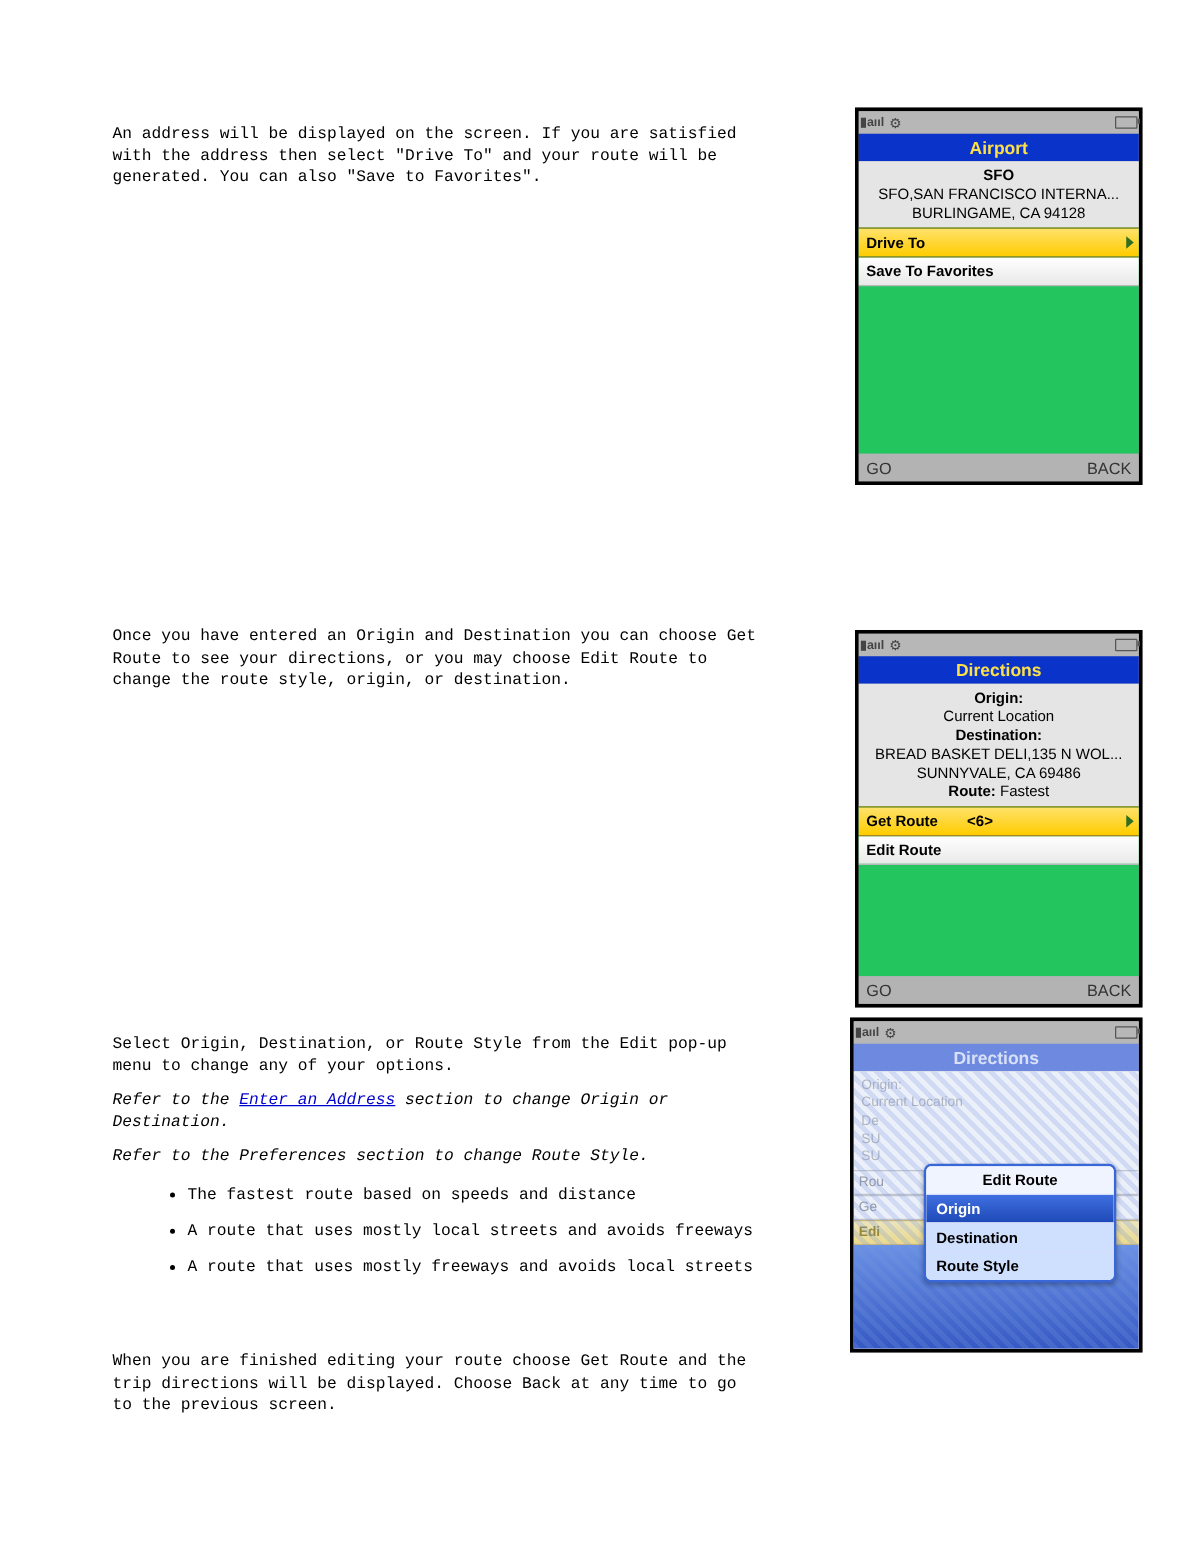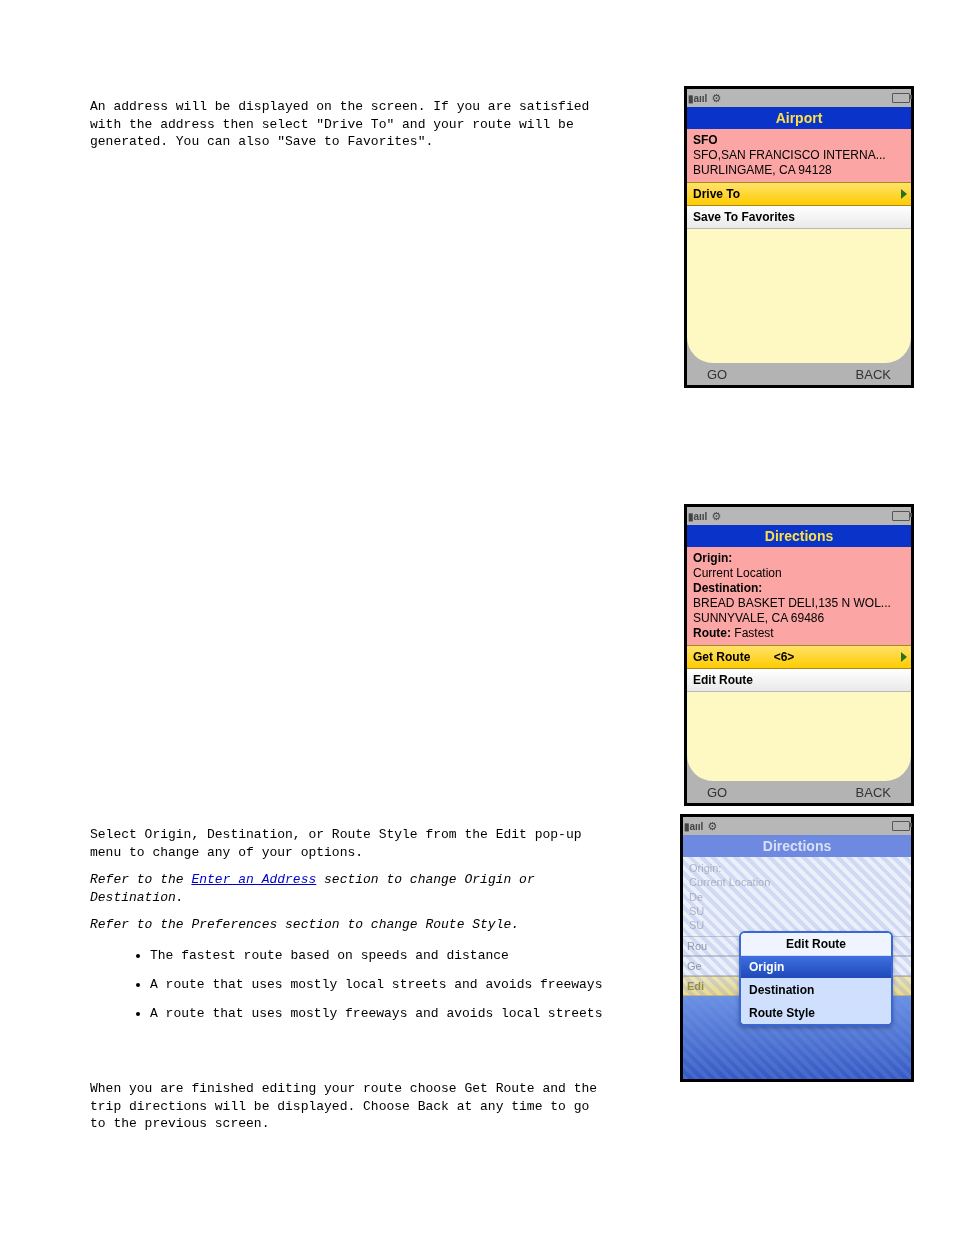--- a/index.html
+++ b/index.html
@@ -71,31 +71,31 @@
     font-weight: bold;
     text-align: center;
     padding: 3px 0;
     font-size: 14px;
   }
   .title-dim {
     background: #6e8ae0;
     color: #d8e0f7;
   }
   .whitecard {
-    background: #fca5a5;
+    background: #e5e5e5;
     padding: 4px 6px 4px 6px;
     line-height: 1.25;
+    text-align: center;
   }
   .whitecard .label { font-weight: bold; }
   .nav-area {
     flex: 1;
-    background: #fef9c3;
+    background: #22c55e;
     display: flex;
     flex-direction: column;
-    border-radius: 26px;
   }
   .row-yellow {
     background: linear-gradient(#ffe26a, #ffcc00);
     border-top: 1px solid #a7881f;
     border-bottom: 1px solid #a7881f;
     padding: 4px 18px 4px 6px;
     font-weight: bold;
     position: relative;
   }
   .row-yellow .chev {
@@ -113,21 +113,21 @@
     padding: 4px 6px;
     font-weight: bold;
   }
   .shortcut { margin-left: 20px; font-weight: bold; }
   .softkeys {
     height: 22px;
     background: #b3b3b3;
     display: flex;
     justify-content: space-between;
     align-items: center;
-    padding: 0 20px;
+    padding: 0 6px;
     color: #333;
     font-size: 13px;
   }
 
   
   .phone-c .body-dim {
     position: relative;
     flex: 1;
     background: #ffffff;
     display: flex;
@@ -205,20 +205,23 @@
 </style>
 </head>
 <body>
 
 <div class="page">
 
   <div class="col-left blk1">
     <p>An address will be displayed on the screen. If you are satisfied with the address then select "Drive To" and your route will be generated. You can also "Save to Favorites".</p>
   </div>
 
+  <div class="col-left blk2">
+    <p>Once you have entered an Origin and Destination you can choose Get Route to see your directions, or you may choose Edit Route to change the route style, origin, or destination.</p>
+  </div>
 
   <div class="col-left blk3">
     <p>Select Origin, Destination, or Route Style from the Edit pop-up menu to change any of your options.</p>
     <p>
       <span class="ital">Refer to the </span><a href="#" class="link ital">Enter an Address</a><span class="ital"> section to change Origin or Destination.</span>
     </p>
     <p class="ital">Refer to the Preferences section to change Route Style.</p>
     <ul class="bullets">
       <li>The fastest route based on speeds and distance</li>
       <li>A route that uses mostly local streets and avoids freeways</li>

